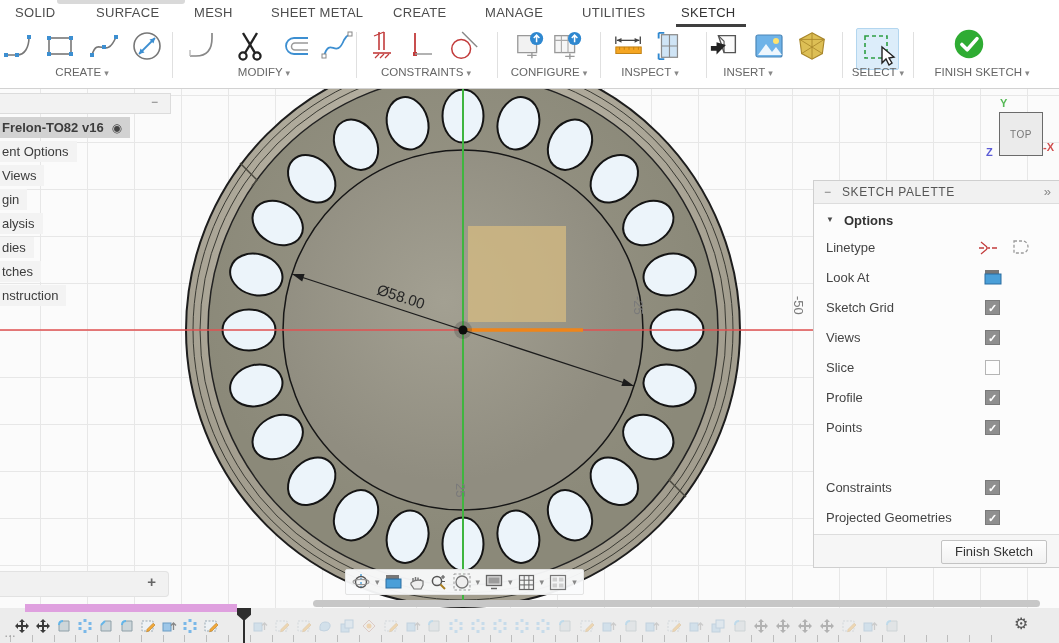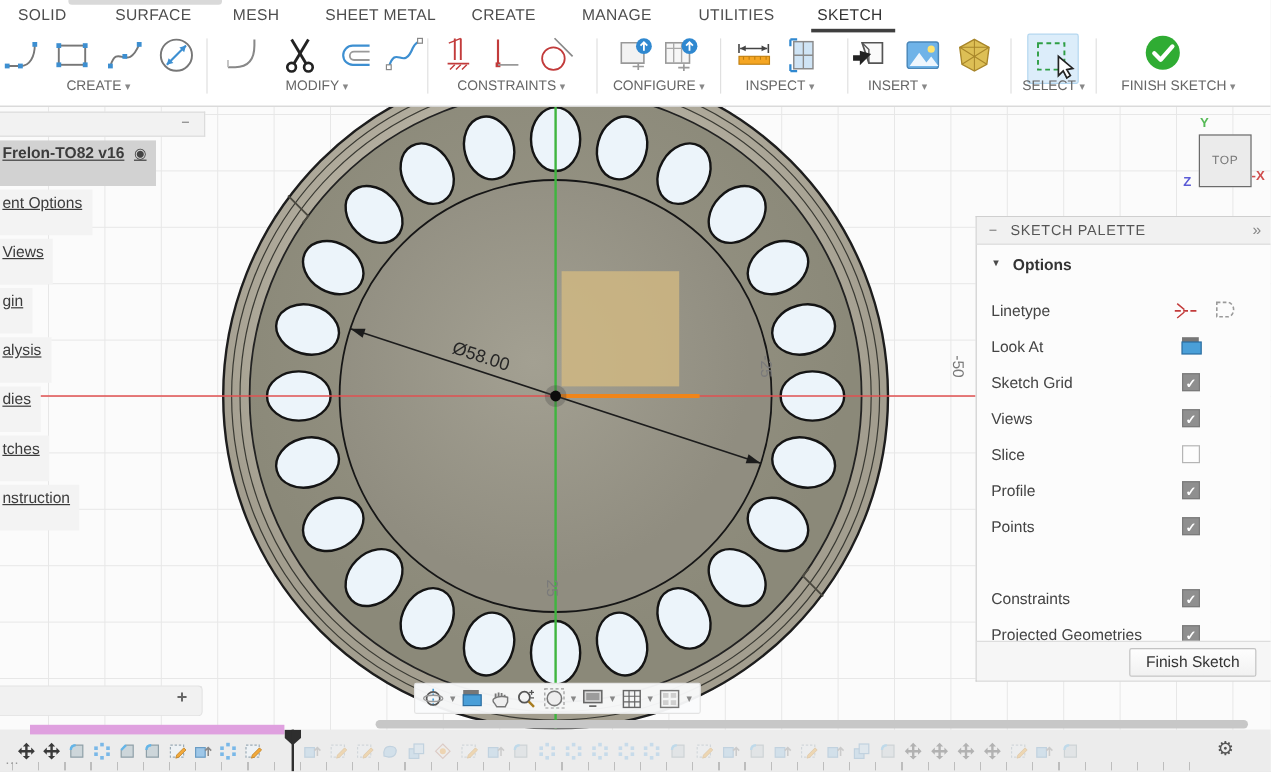--- a/index.html
+++ b/index.html
@@ -24,40 +24,40 @@
     background-color:#fbfbfb;
     background-image:linear-gradient(#e7e7e7 1px,transparent 1px),linear-gradient(90deg,#e7e7e7 1px,transparent 1px);
     background-size:47px 47px;background-position:40px 7px;}
   #part-svg{position:absolute;left:0;top:88px;z-index:1;}
 
   
   #browser{position:absolute;left:0;top:93px;width:172px;z-index:10;}
   #browser-header{position:relative;width:170px;height:19px;background:#f2f2f2;border:1px solid #dcdcdc;border-left:none;}
   .minus-btn{position:absolute;right:12px;top:1px;font-size:12px;color:#777;}
   .brow{position:relative;margin-top:3px;height:21px;line-height:21px;font-size:13px;color:#3c3c3c;
-        background:#f3f3f3;width:max-content;padding:0 8px 17px 2px;white-space:nowrap;text-decoration:underline;}
+        background:#f3f3f3;width:max-content;padding:0 8px 0 2px;white-space:nowrap;}
   .brow.sel{background:#d2d2d2;font-weight:bold;}
   .radio-ic{font-size:12px;color:#444;margin-left:8px;font-weight:normal;}
 
   
   #viewcube{position:absolute;left:999px;top:112px;width:42px;height:42px;background:#ebebeb;border:1px solid #6b6b6b;z-index:10;
             display:flex;align-items:center;justify-content:center;font-size:10px;color:#777;letter-spacing:.5px;}
   .axlbl{position:absolute;font-size:11px;font-weight:bold;z-index:11;}
 
   
   #palette{position:absolute;left:813px;top:180px;width:246px;height:388px;background:#fcfcfc;
            border:1px solid #cfcfcf;border-right:none;box-sizing:border-box;z-index:12;font-size:13px;color:#444;}
   #palette-header{position:relative;height:22px;background:#f1f1f1;border-bottom:1px solid #ddd;line-height:22px;}
   #palette-header .minus-btn{left:10px;right:auto;top:0;}
   #palette-title{position:absolute;left:28px;top:0;font-size:12px;color:#555;letter-spacing:.6px;}
   #palette-chevrons{position:absolute;right:8px;top:0;color:#888;font-size:13px;}
   #options-hdr{position:absolute;left:0;top:30px;width:100%;height:22px;}
   #options-tri{position:absolute;left:12px;top:4px;font-size:8px;color:#4a4a4a;}
   #options-lbl{position:absolute;left:30px;top:2px;font-weight:bold;color:#333;}
-  .prow{position:absolute;left:0;width:100%;height:22px;margin-top:11px;}
+  .prow{position:absolute;left:0;width:100%;height:22px;}
   .plabel{position:absolute;left:12px;top:2px;}
   .cb{position:absolute;left:171px;top:2px;width:15px;height:15px;background:#fdfdfd;border:1px solid #b5b5b5;
       box-sizing:border-box;text-align:center;line-height:13px;}
   .cb.on{background:#8f8f8f;border-color:#7a7a7a;}
   .cb.on::after{content:"✓";color:#fff;font-size:11px;font-weight:bold;}
   #palette-footer{position:absolute;left:0;bottom:0;width:100%;height:32px;background:#f6f6f6;border-top:1px solid #ddd;}
   #finish-sketch-btn{position:absolute;right:12px;top:5px;height:22px;padding:0 13px;font-size:13px;color:#333;
       background:linear-gradient(#fefefe,#f1f1f1);border:1px solid #c3c3c3;border-radius:2px;line-height:21px;}
 
   

